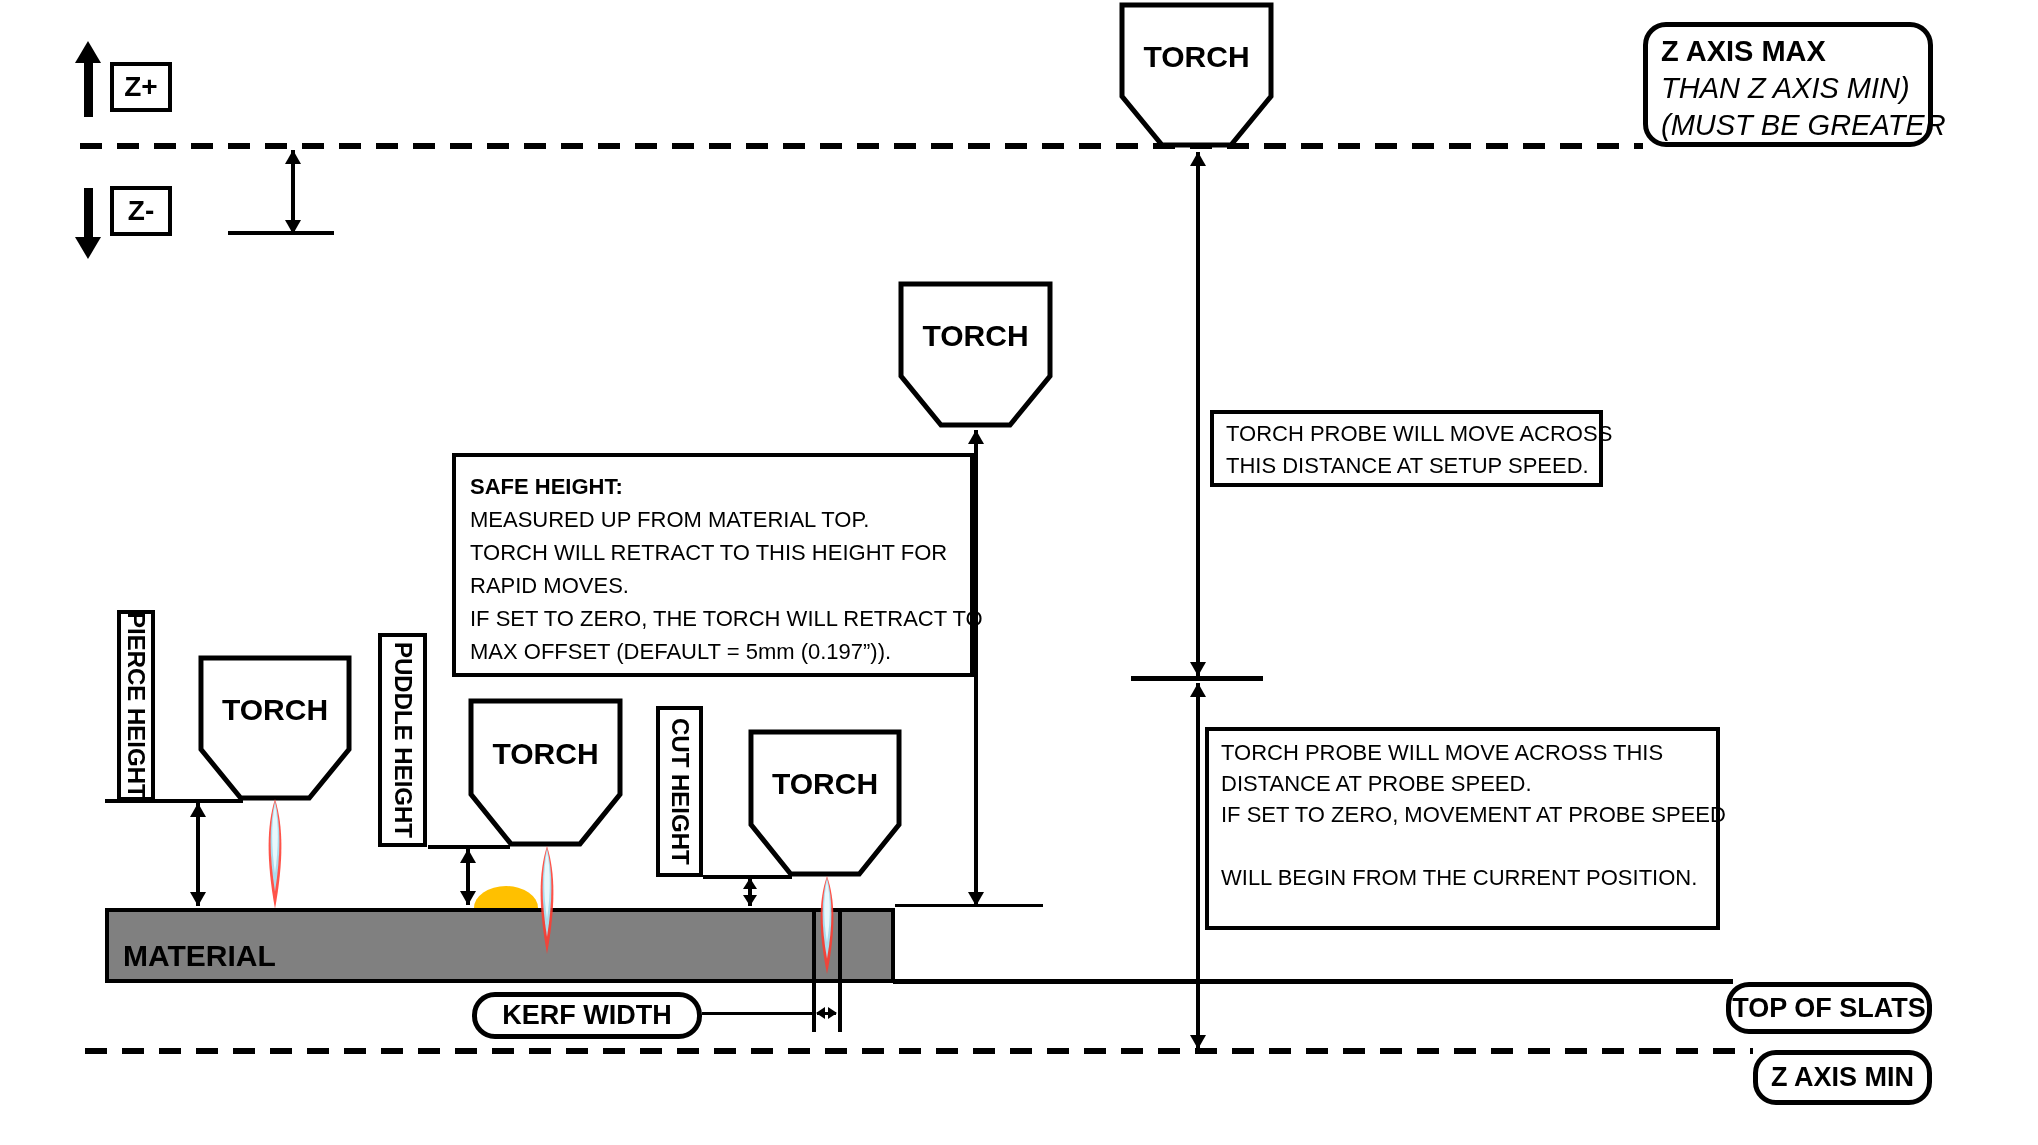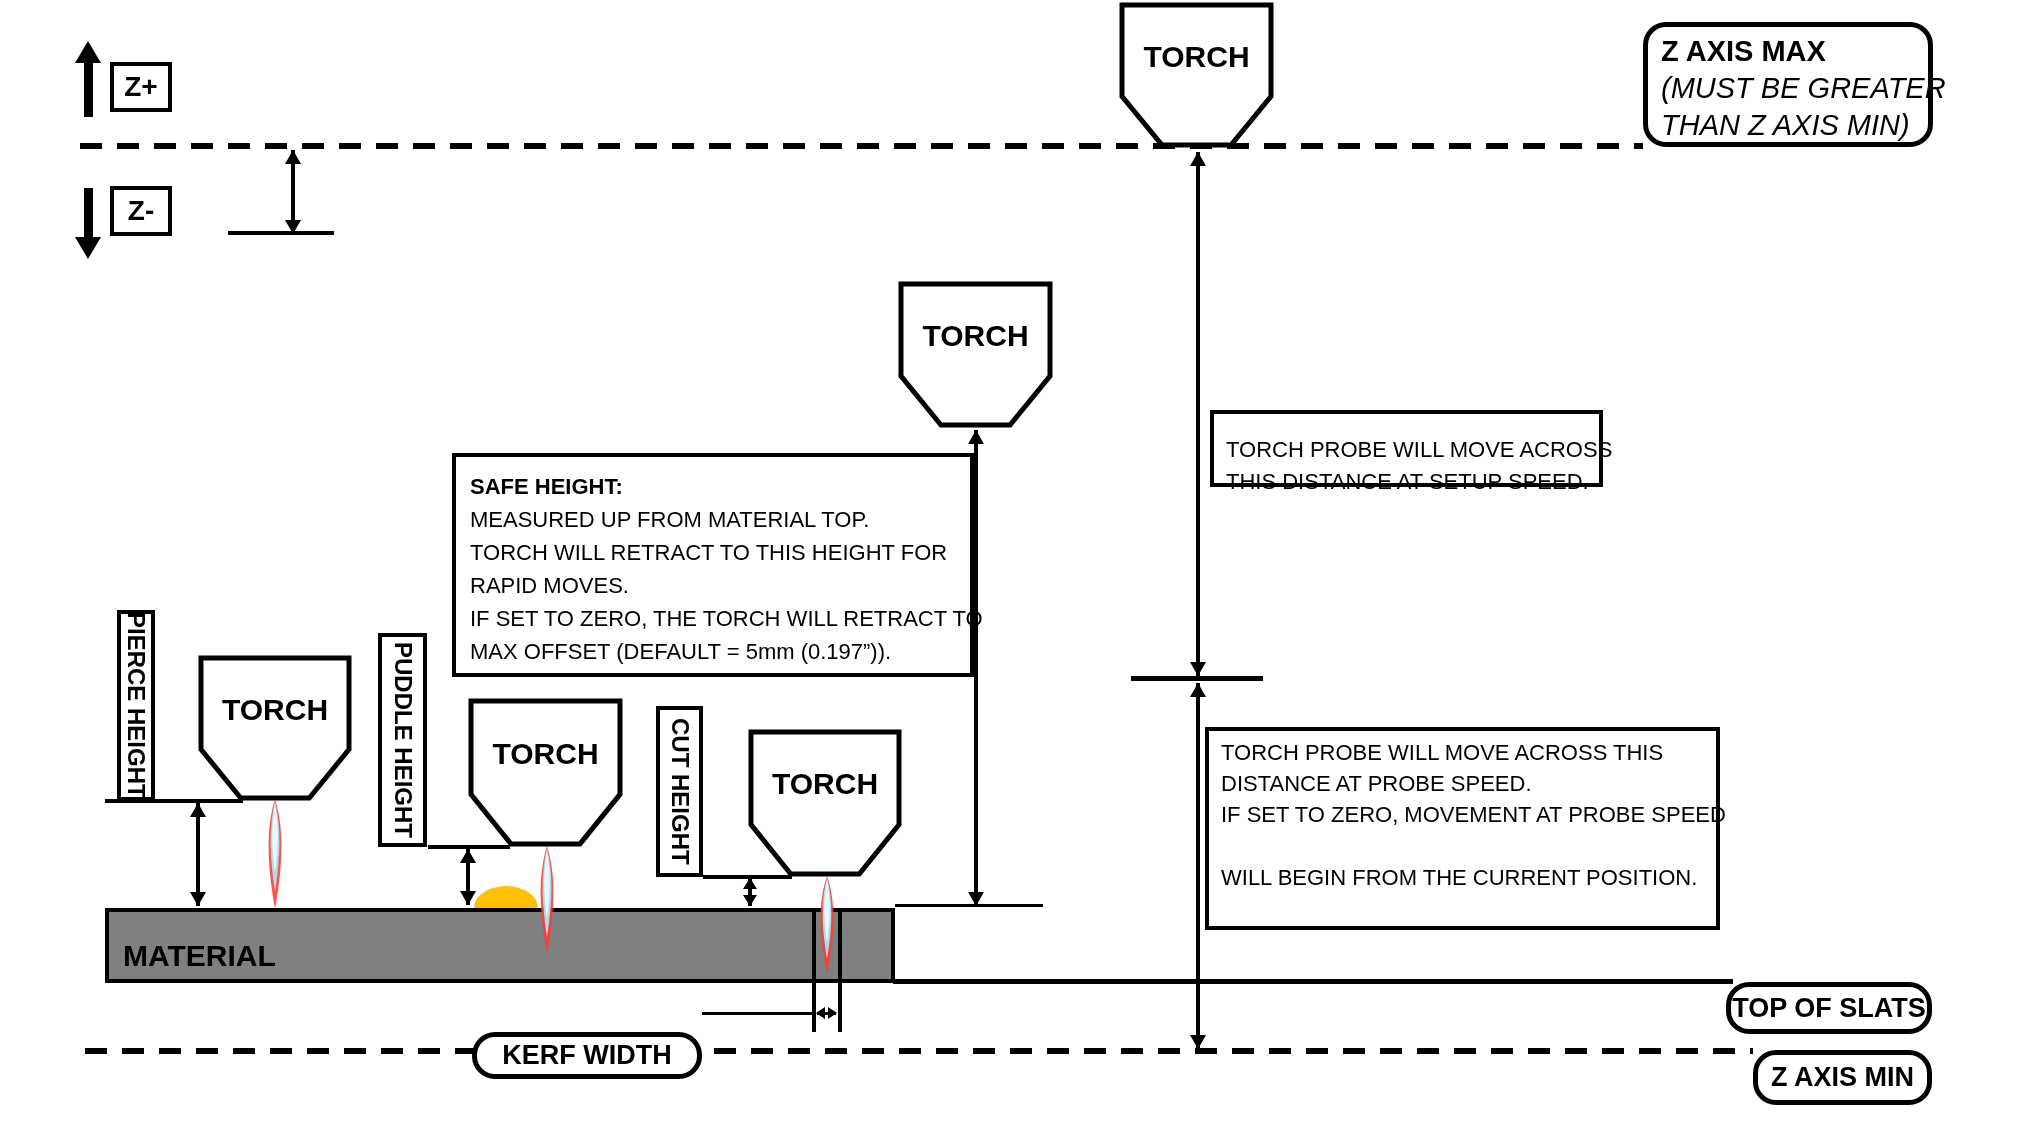--- a/index.html
+++ b/index.html
@@ -81,36 +81,36 @@
   <div class="fatarr down" style="left:84px;top:188px;height:50px;"></div>
   <div class="box center" style="left:110px;top:186px;width:62px;height:50px;">
     <span style="font-weight:bold;font-size:28px;">Z-</span>
   </div>
 
   <div class="marr" style="left:291px;top:150px;height:84px;"></div>
   <div class="hline" style="left:228px;top:231px;width:106px;height:4px;"></div>
 
   <div class="box thick" style="left:1643px;top:22px;width:290px;height:125px;padding:6px 13px;">
     <div style="font-size:29px;line-height:37px;font-weight:bold;white-space:nowrap;">Z AXIS MAX</div>
+    <div style="font-size:29px;line-height:37px;font-style:italic;white-space:nowrap;">THAN Z AXIS MIN)</div>
     <div style="font-size:29px;line-height:37px;font-style:italic;white-space:nowrap;">(MUST BE GREATER</div>
-    <div style="font-size:29px;line-height:37px;font-style:italic;white-space:nowrap;">THAN Z AXIS MIN)</div>
   </div>
 
   <div class="torch" style="left:1119px;top:2px;width:155px;height:146px;">
     <svg viewBox="0 0 155 147" preserveAspectRatio="none">
       <polygon points="3,3 152,3 152,95 112,144 43,144 3,95"></polygon>
     </svg>
     <span class="torch-label">TORCH</span>
   </div>
 
   <div class="marr" style="left:1196px;top:152px;height:524px;"></div>
   <div class="hline" style="left:1131px;top:676px;width:132px;height:5px;"></div>
   <div class="marr" style="left:1196px;top:683px;height:366px;"></div>
 
-  <div class="box" style="left:1210px;top:410px;width:393px;height:77px;padding:20px 12px;">
+  <div class="box" style="left:1210px;top:410px;width:393px;height:77px;padding:4px 12px;">
     <div class="txt22" style="line-height:32px;">TORCH PROBE WILL MOVE ACROSS</div>
     <div class="txt22" style="line-height:32px;">THIS DISTANCE AT SETUP SPEED.</div>
   </div>
 
   <div class="box" style="left:1205px;top:727px;width:515px;height:203px;padding:6px 12px;">
     <div class="txt22" style="line-height:31px;">TORCH PROBE WILL MOVE ACROSS THIS</div>
     <div class="txt22" style="line-height:31px;">DISTANCE AT PROBE SPEED.</div>
     <div class="txt22" style="line-height:31px;">IF SET TO ZERO,  MOVEMENT AT PROBE SPEED</div>
     <div class="txt22" style="line-height:31px;margin-top:32px;">WILL BEGIN FROM THE CURRENT POSITION.</div>
   </div>
@@ -182,21 +182,21 @@
   <div class="puddle" style="left:474px;top:886px;width:64px;height:22px;"></div>
   <svg class="flame" style="left:531px;top:845px;width:32px;height:110px;" viewBox="0 0 30 110" preserveAspectRatio="none">
       <use href="#flame-shape"></use>
     </svg>
   <svg class="flame" style="left:811px;top:875px;width:32px;height:100px;" viewBox="0 0 30 110" preserveAspectRatio="none">
       <use href="#flame-shape"></use>
     </svg>
 
   <div class="hline" style="left:893px;top:979px;width:840px;height:5px;"></div>
 
-  <div class="box thick center" style="left:472px;top:1032px;width:230px;height:47px;">
+  <div class="box thick center" style="left:472px;top:992px;width:230px;height:47px;">
     <span style="font-weight:bold;font-size:27px;">KERF WIDTH</span>
   </div>
   <div class="hline" style="left:702px;top:1012px;width:112px;height:3px;"></div>
   <div class="harr" style="left:817px;top:1012px;width:19px;"></div>
 
   <div class="box thick center" style="left:1726px;top:982px;width:206px;height:52px;">
     <span style="font-weight:bold;font-size:27px;">TOP OF SLATS</span>
   </div>
   <div class="box thick center" style="left:1753px;top:1050px;width:179px;height:55px;">
     <span style="font-weight:bold;font-size:27px;">Z AXIS MIN</span>

